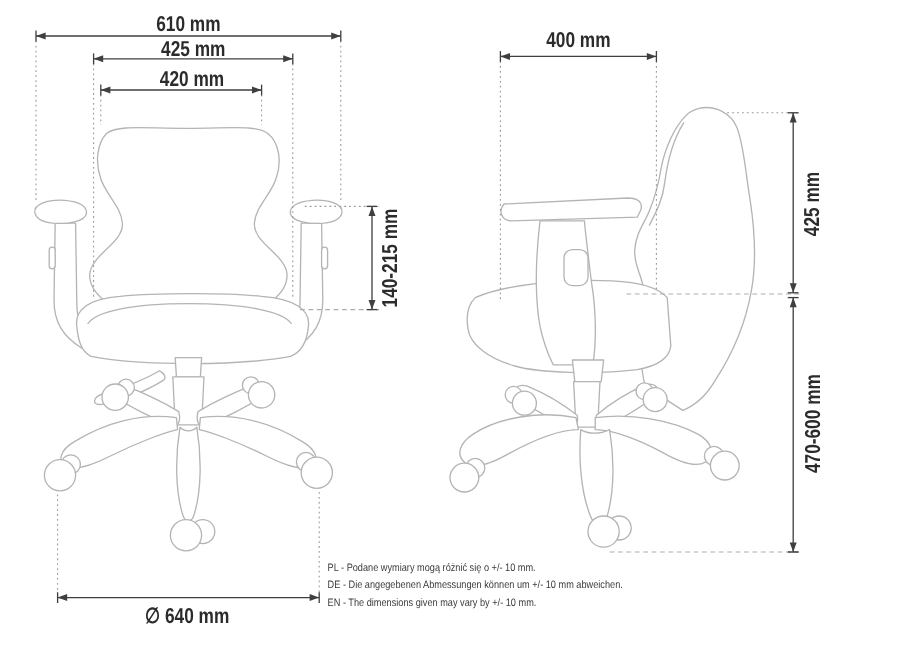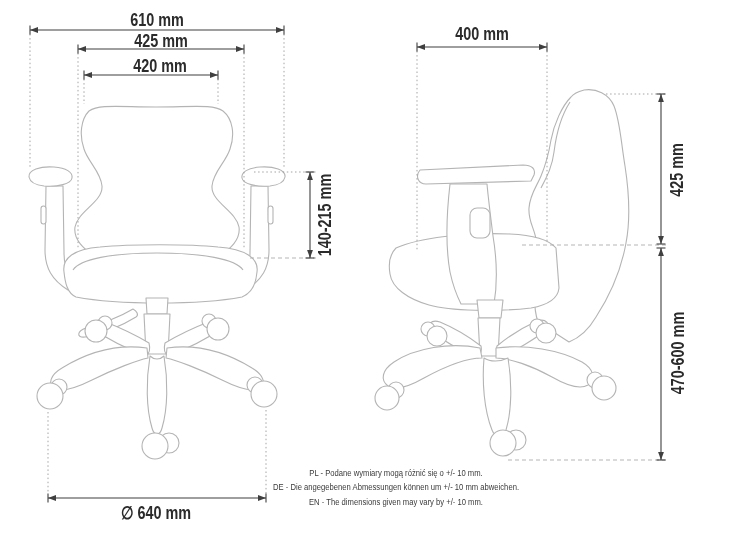--- a/index.html
+++ b/index.html
@@ -1,18 +1,18 @@
 <!DOCTYPE html>
 <html><head>
 <meta charset="utf-8">
 <style>
   html,body { margin:0; padding:0; background:#fff; }
   #canvas {
     position:relative; width:750px; height:539px; background:#ffffff;
-    font-family:"Liberation Sans", sans-serif; overflow:hidden;text-align:center;
+    font-family:"Liberation Sans", sans-serif; overflow:hidden;
   }
   #art { position:absolute; left:0; top:0; }
   .lbl {
     position:absolute; white-space:nowrap;
     font-family:"Liberation Sans", sans-serif;
     font-weight:bold; font-size:18px; color:#2b2b2b;
     transform:translate(-50%,-50%) scaleX(.8);
     letter-spacing:0px;
   }
   .lbl.vert { transform:translate(-50%,-50%) rotate(-90deg) scaleX(.8); }

